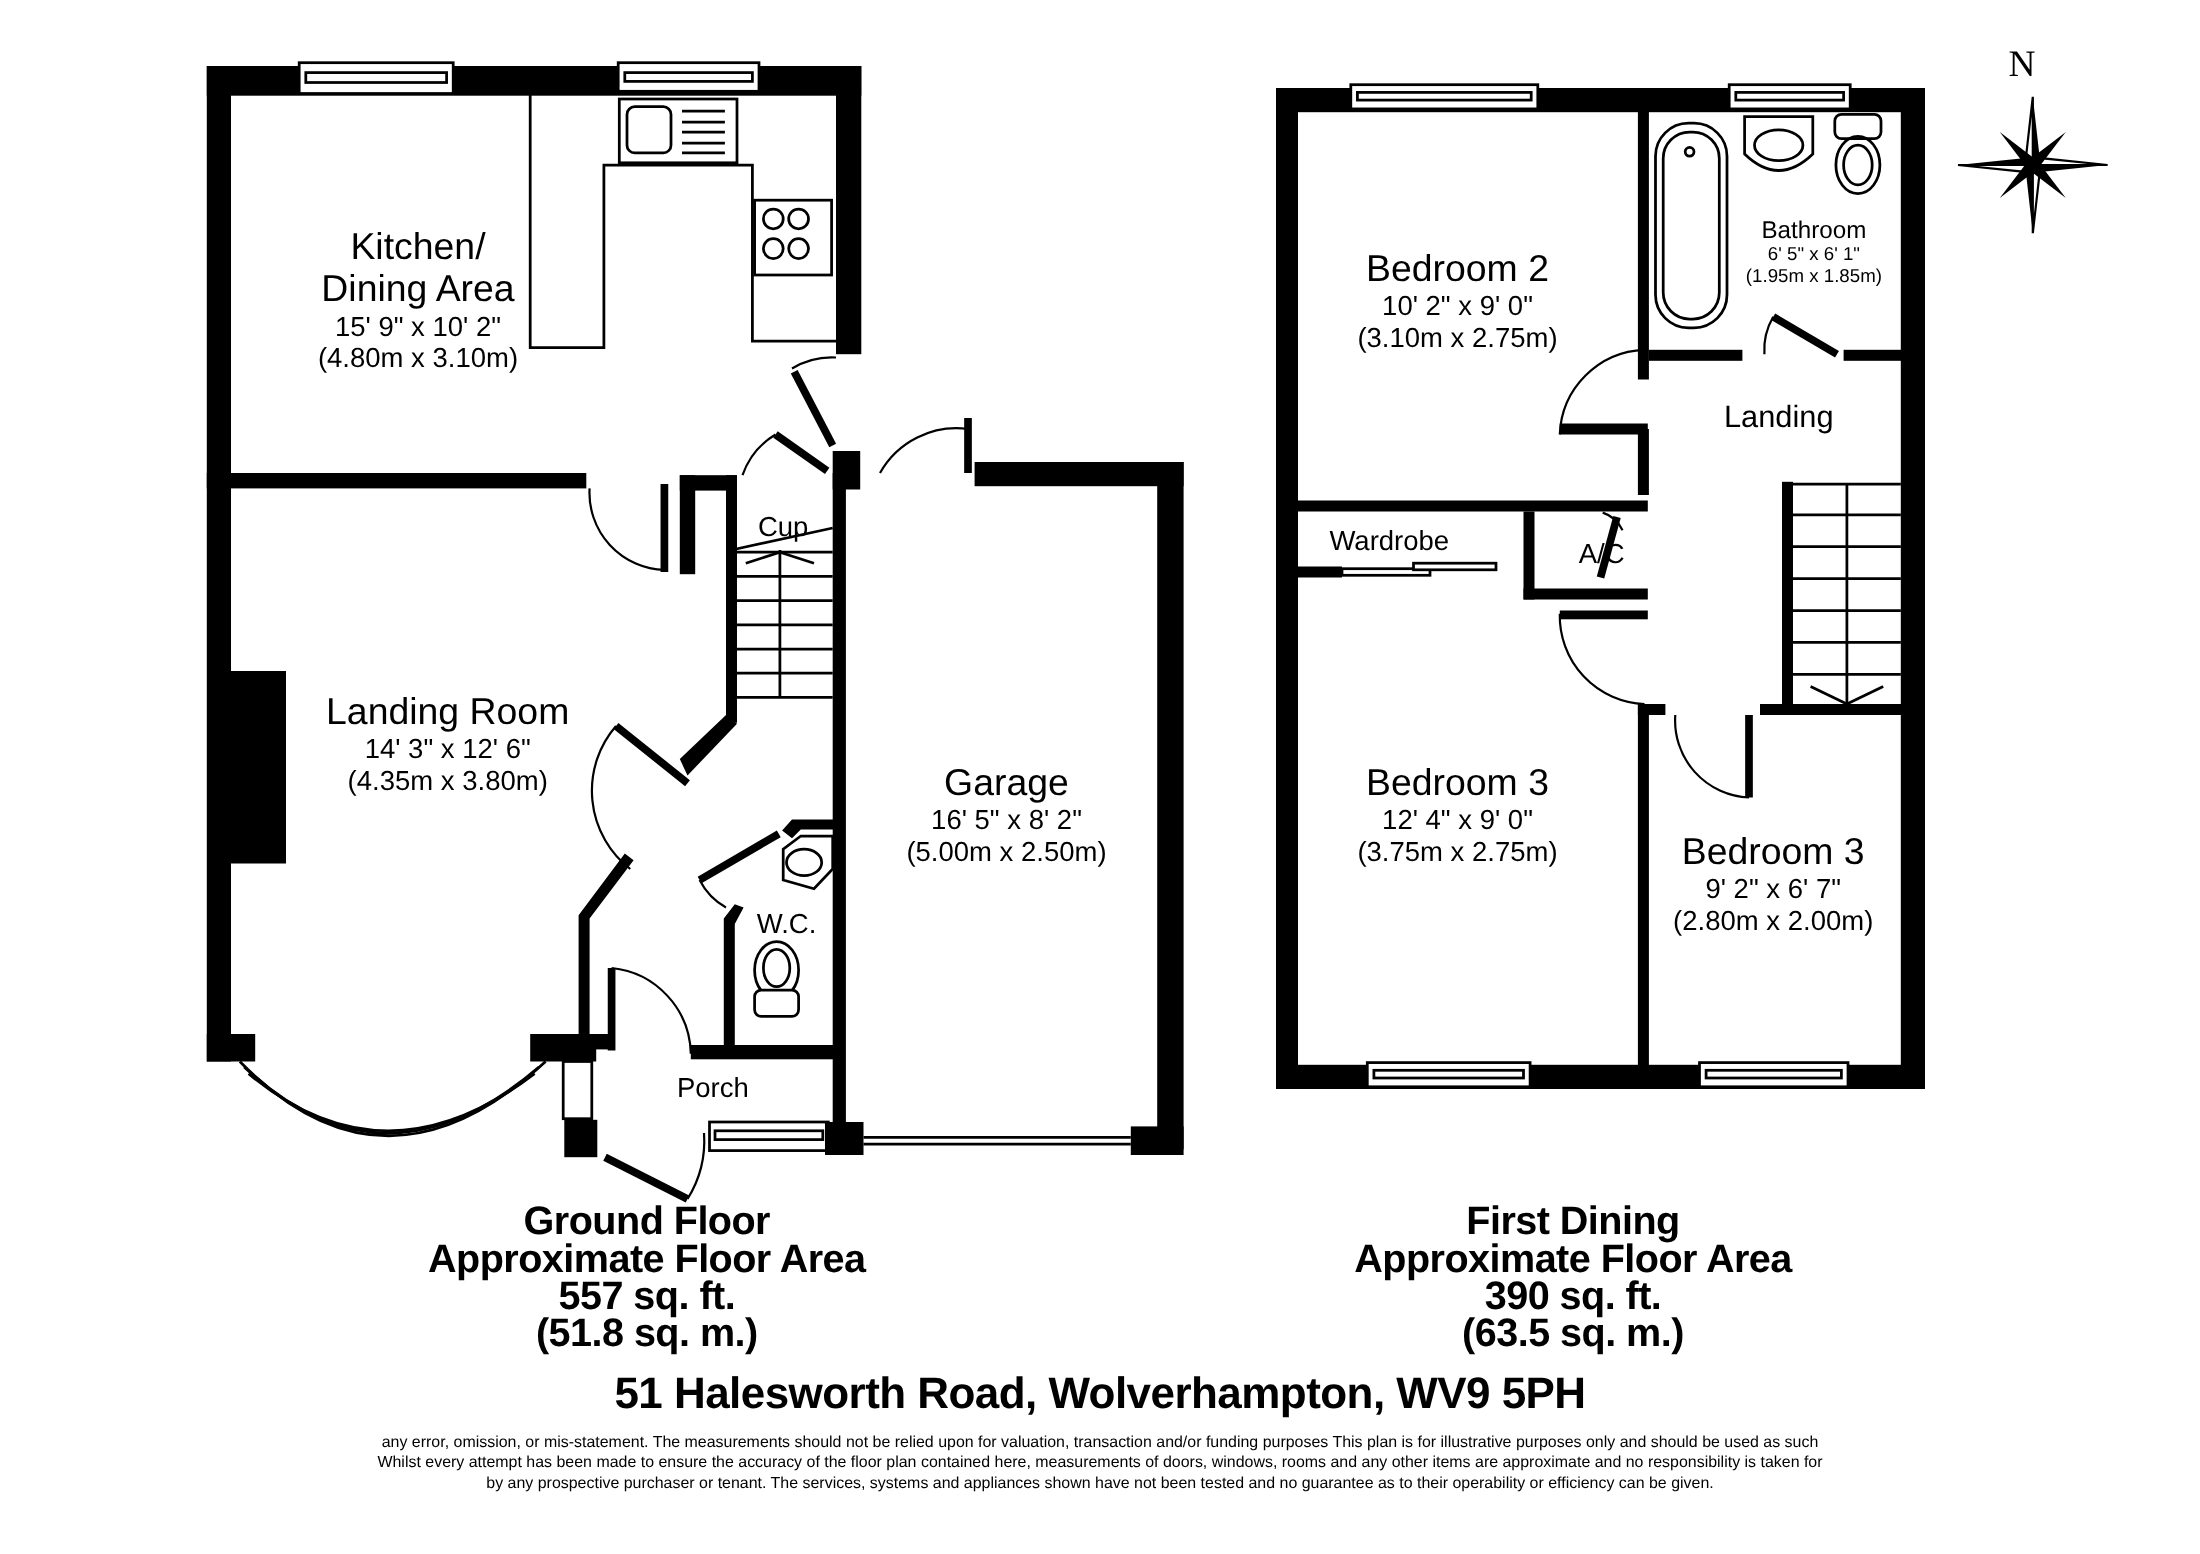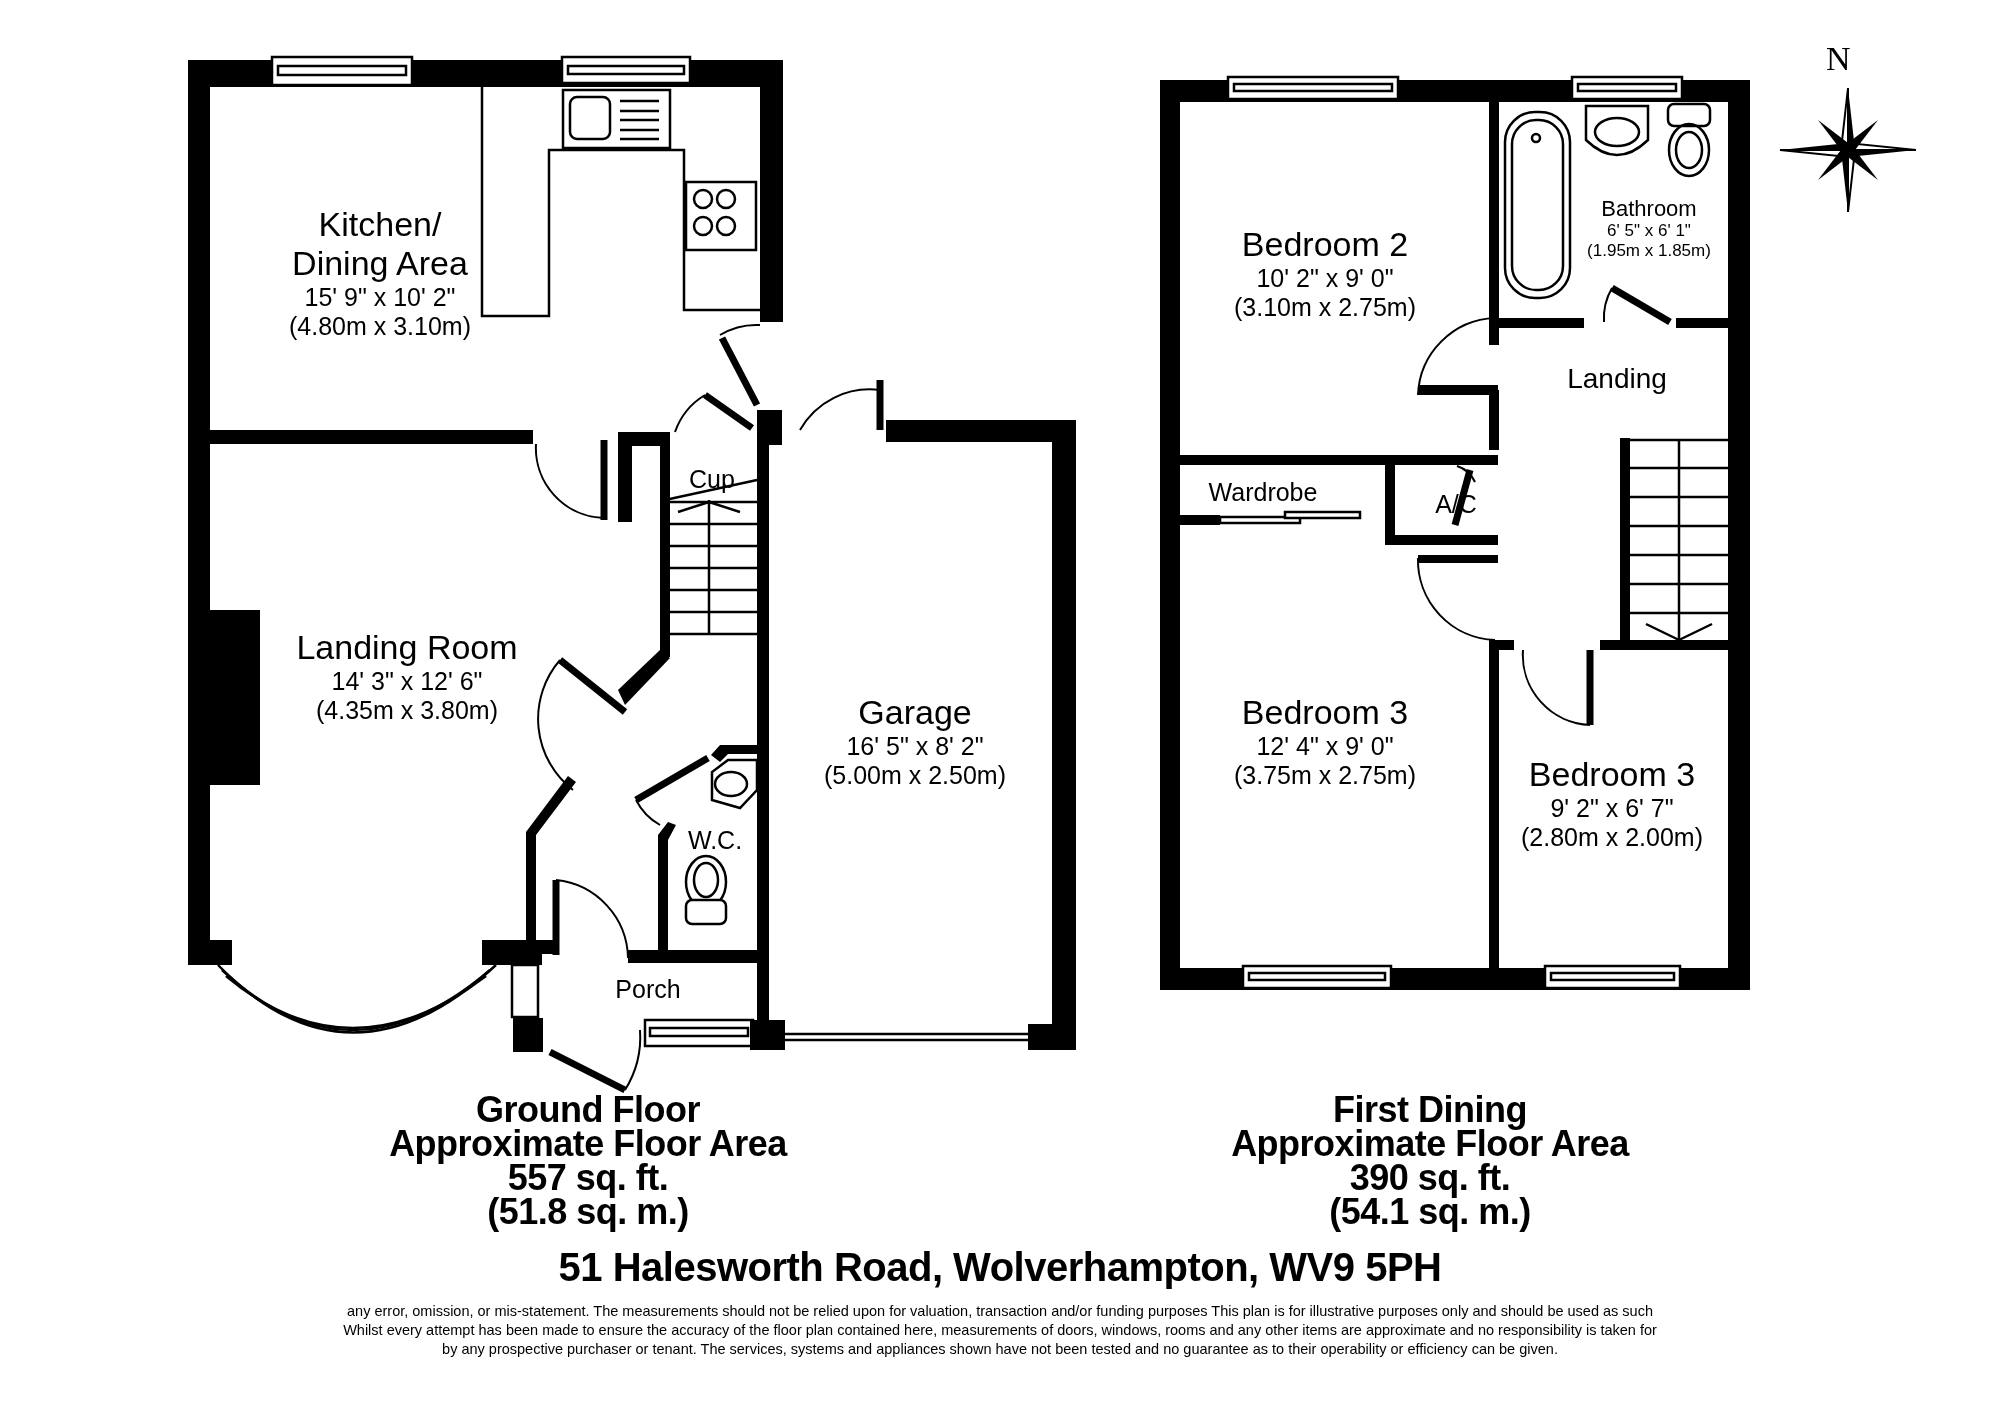--- a/index.html
+++ b/index.html
@@ -288,21 +288,21 @@
 <div class="area" style="left:588px; top:1093px;">
   <div>Ground Floor</div>
   <div>Approximate Floor Area</div>
   <div>557 sq. ft.</div>
   <div>(51.8 sq. m.)</div>
 </div>
 <div class="area" style="left:1430px; top:1093px;">
   <div>First Dining</div>
   <div>Approximate Floor Area</div>
   <div>390 sq. ft.</div>
-  <div>(54.1 sq. m.)</div>
+  <div>(63.5 sq. m.)</div>
 </div>
 
 <div class="address">51 Halesworth Road, Wolverhampton, WV9 5PH</div>
 
 <div class="disclaimer">
   <div>any error, omission, or mis-statement. The measurements should not be relied upon for valuation, transaction and/or funding purposes This plan is for illustrative purposes only and should be used as such</div>
   <div>Whilst every attempt has been made to ensure the accuracy of the floor plan contained here, measurements of doors, windows, rooms and any other items are approximate and no responsibility is taken for</div>
   <div>by any prospective purchaser or tenant. The services, systems and appliances shown have not been tested and no guarantee as to their operability or efficiency can be given.</div>
 </div>
 

